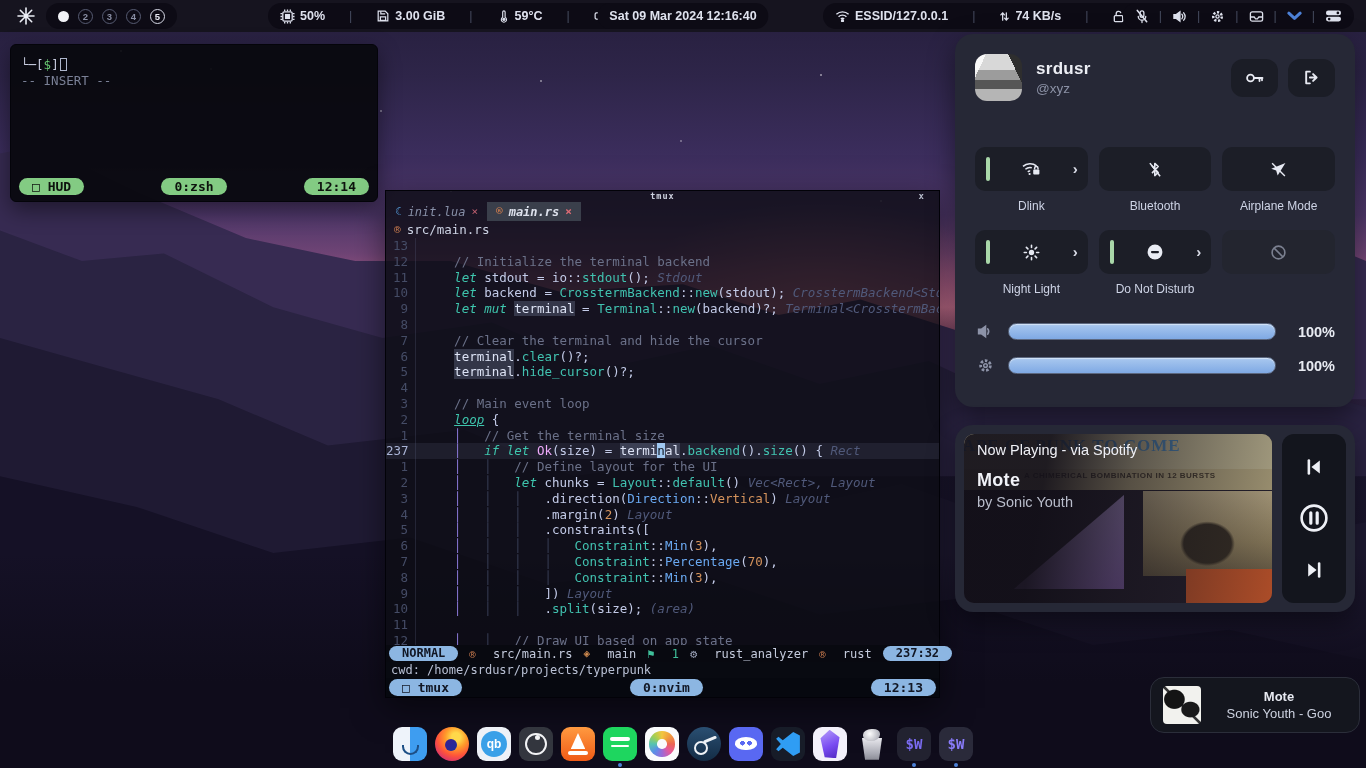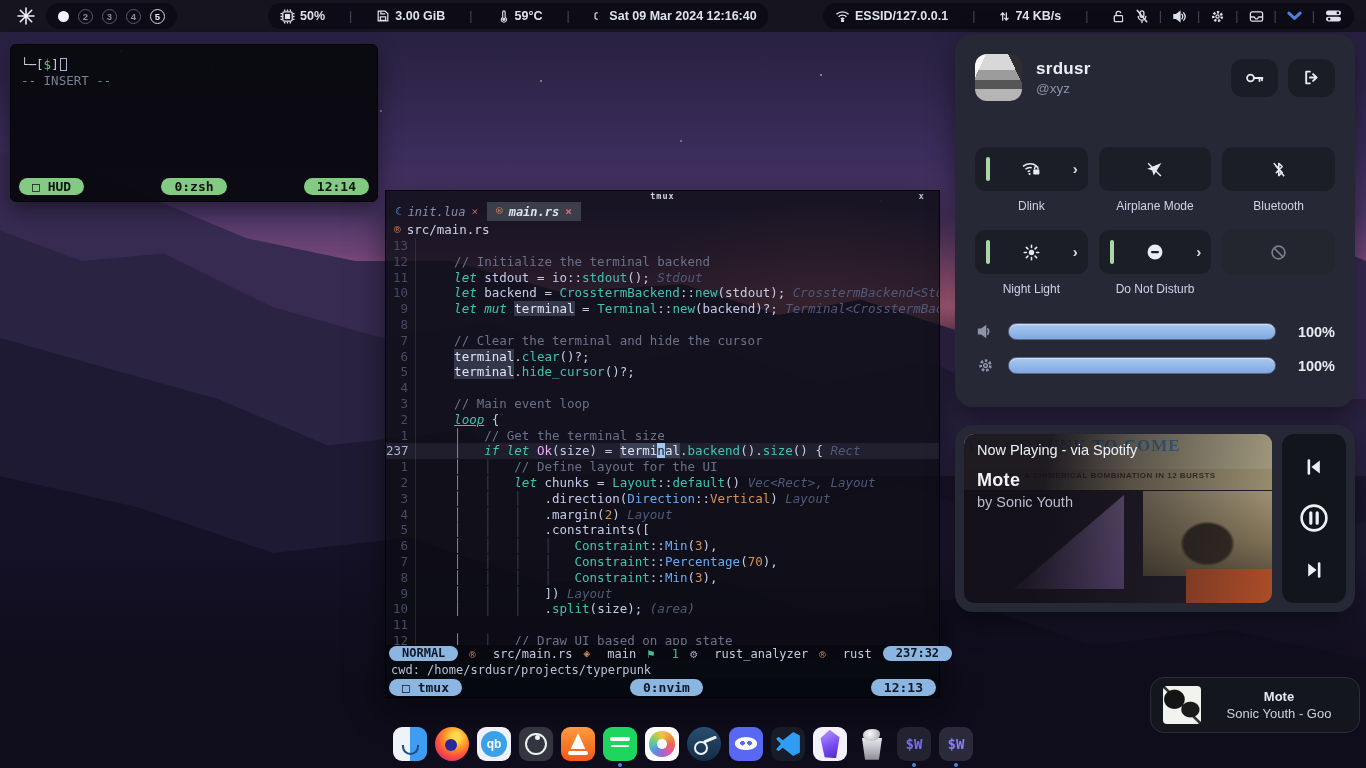--- a/index.html
+++ b/index.html
@@ -399,35 +399,35 @@
             <circle cx="8.6" cy="13" r="1.1" fill="currentColor" stroke="none"></circle>
             <rect x="12.2" y="8.6" width="6.2" height="5" rx="1" fill="currentColor" stroke="none"></rect>
             <path d="M13.6 8.6V7.3a1.7 1.7 0 0 1 3.4 0v1.3"></path>
           </svg>
         <span class="tchev">›</span>
       </div>
       <div class="tlabel">Dlink</div>
     </div>
     <div class="tcell">
       <div class="tbtn">
+        <svg width="16" height="17" viewBox="0 0 14 16" fill="none" stroke="currentColor" stroke-width="1.5" stroke-linejoin="round">
+            <path d="M4.2 4.6l5.8 6.2-3.2 2.9V2.3l3.2 2.9-5.8 6.2"></path>
+            <path d="M2.2 2l9.6 12.4"></path>
+          </svg>
+      </div>
+      <div class="tlabel">Bluetooth</div>
+    </div>
+    <div class="tcell">
+      <div class="tbtn">
         <svg width="17" height="17" viewBox="0 0 16 16" stroke="currentColor" stroke-width="1.4">
             <path d="M14.5 1.8L7.2 13.6l-1.4-4.7L1.2 7.2z" fill="currentColor" stroke="none"></path>
             <path d="M2 2.2l12 12" fill="none"></path>
           </svg>
       </div>
       <div class="tlabel">Airplane Mode</div>
-    </div>
-    <div class="tcell">
-      <div class="tbtn">
-        <svg width="16" height="17" viewBox="0 0 14 16" fill="none" stroke="currentColor" stroke-width="1.5" stroke-linejoin="round">
-            <path d="M4.2 4.6l5.8 6.2-3.2 2.9V2.3l3.2 2.9-5.8 6.2"></path>
-            <path d="M2.2 2l9.6 12.4"></path>
-          </svg>
-      </div>
-      <div class="tlabel">Bluetooth</div>
     </div>
     <div class="tcell">
       <div class="tbtn">
         <span class="tbar"></span>
         <svg width="17" height="17" viewBox="0 0 16 16" fill="none" stroke="currentColor" stroke-width="1.5" stroke-linecap="round">
             <circle cx="8" cy="8" r="2.5" fill="currentColor" stroke="none"></circle>
             <path d="M8 1.2v2M8 12.8v2M1.2 8h2M12.8 8h2M3.2 3.2l1.4 1.4M11.4 11.4l1.4 1.4M12.8 3.2l-1.4 1.4M4.6 11.4l-1.4 1.4"></path>
           </svg>
         <span class="tchev">›</span>
       </div>

